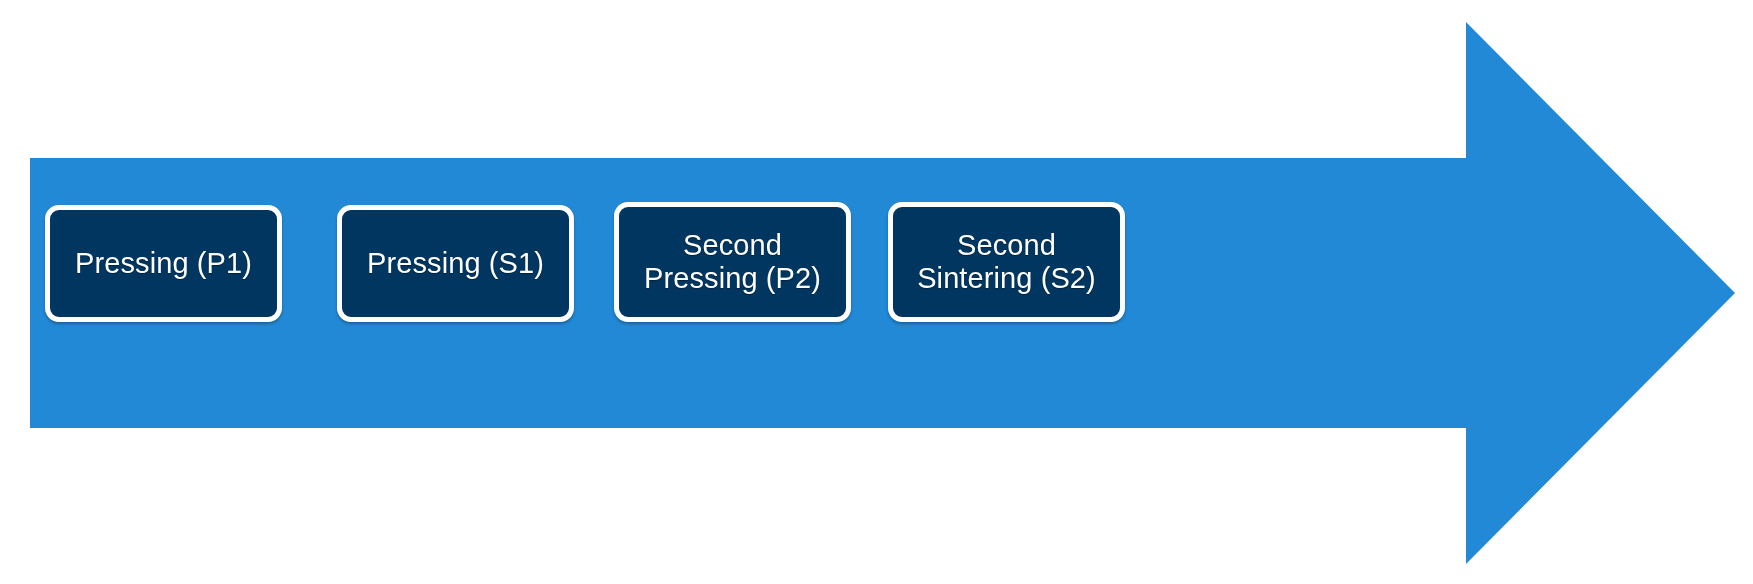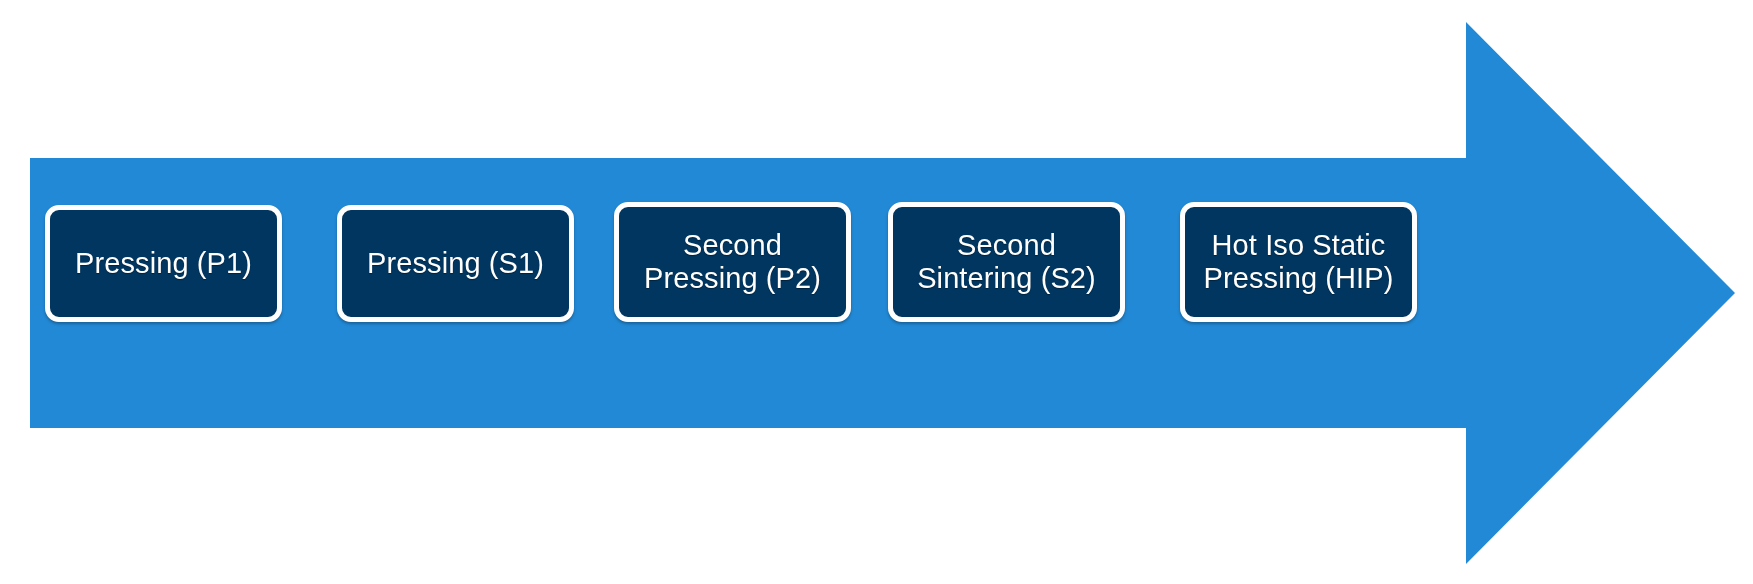--- a/index.html
+++ b/index.html
@@ -85,19 +85,15 @@
     <div class="step-box" id="step-box-2" style="background: rgb(0, 54, 96); border-color: rgb(255, 255, 255);">
       <span class="step-label" style="color: rgb(255, 255, 255);">Second
 Pressing (P2)</span>
     </div>
 
     <div class="step-box" id="step-box-3" style="background: rgb(0, 54, 96); border-color: rgb(255, 255, 255);">
       <span class="step-label" style="color: rgb(255, 255, 255);">Second
 Sintering (S2)</span>
     </div>
 
-    <div class="step-box" id="step-box-4" style="background: rgb(0, 54, 96); border-color: rgb(255, 255, 255);">
-      <span class="step-label" style="color: rgb(255, 255, 255);">Hot Iso Static
-Pressing (HIP)</span>
-    </div>
 
   </div>
 </div>
 
 </body></html>

